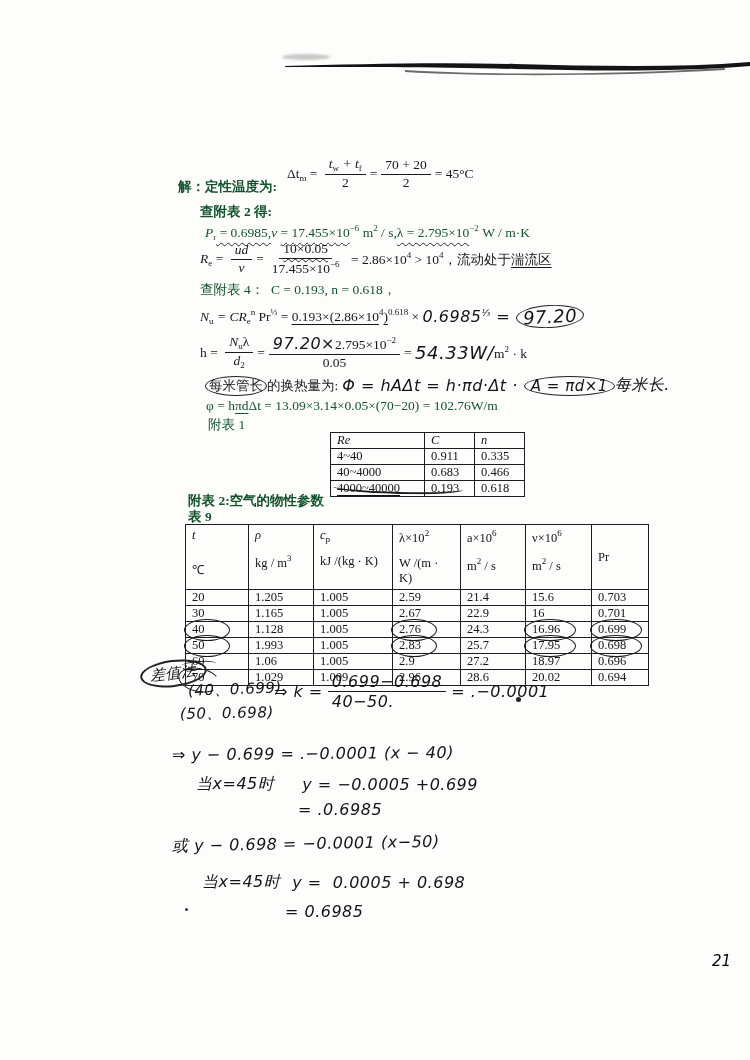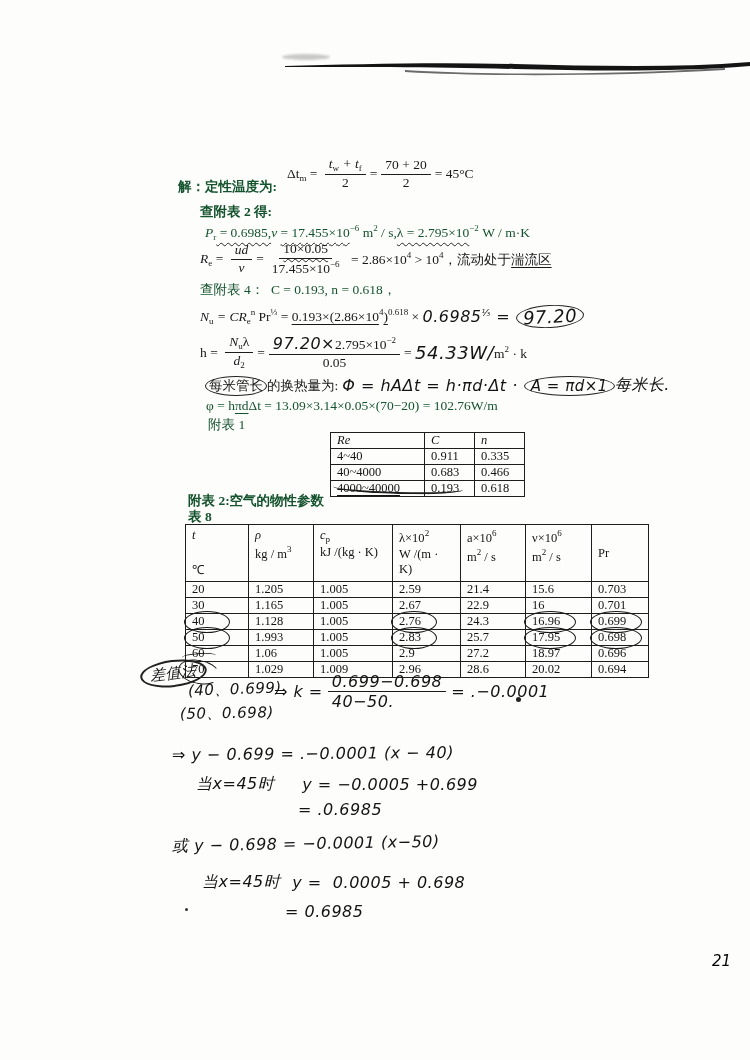--- a/index.html
+++ b/index.html
@@ -29,21 +29,21 @@
   .hfn { padding:0 4px; border-bottom:1.6px solid #1a1a1a; }
   .hfd { padding:0 4px; }
   .oval { display:inline-block; border:1.5px solid #222; border-radius:50%; padding:0 6px; }
   .method { transform:rotate(-7deg); border-width:2px; padding:2px 8px; }
   
   table { border-collapse:collapse; background:transparent; }
   td, th { border:1.4px solid #1d1d1d; font-family:"Liberation Serif", serif; color:#141414; }
   .t1 td, .t1 th { font-size:12.5px; padding:0 6px; height:16px; text-align:left; font-weight:normal; }
   .t2 th { font-weight:normal; text-align:left; vertical-align:top; padding:3px 6px; height:52px; font-size:12.5px; }
   .t2 td { font-size:12.5px; padding:0 6px; height:16px; }
-  .t2 .unit { margin-top:1px; }
+  .t2 .unit { margin-top:10px; }
   .t2 th.col-t { position:relative; }
   .t2 th.col-t .unit { margin-top:18px; }
   .t2 th.col-pr { vertical-align:middle; }
   td.circ { position:relative; }
   td.circ::after { content:""; position:absolute; left:-2px; top:-3px; width:44px; height:20px;
     border:1.7px solid #1a1a1a; border-radius:50%; pointer-events:none; }
   td.circ.wide::after { width:50px; }
   td.strike { position:relative; }
   td.strike::after { content:""; position:absolute; left:-4px; top:7px; width:34px; height:6px;
     border-top:1.7px solid #1a1a1a; border-radius:50%; transform:rotate(-4deg); pointer-events:none; }
@@ -156,21 +156,21 @@
     <tr>
       <td class="u">4000~40000</td>
       <td>0.193</td>
       <td>0.618</td>
     </tr>
   </tbody>
     </table>
   <div class="swoosh" style="left:333px;top:482px;width:130px;height:12px;"></div>
 
   <div class="plain bold" style="left:188px;top:492px;">附表 2:空气的物性参数</div>
-  <div class="plain bold" style="left:188px;top:508px;">表 8</div>
+  <div class="plain bold" style="left:188px;top:508px;">表 9</div>
 
   <table class="t2 abs" style="left:185px;top:524px;">
     <tbody>
         <tr>
       <th class="col-t" style="width:63px;">
         <div class="sym"><span class="it">t</span></div>
         <div class="unit"><span>℃</span></div>
       </th>
       <th style="width:65px;">
         <div class="sym"><span class="it">ρ</span></div>

